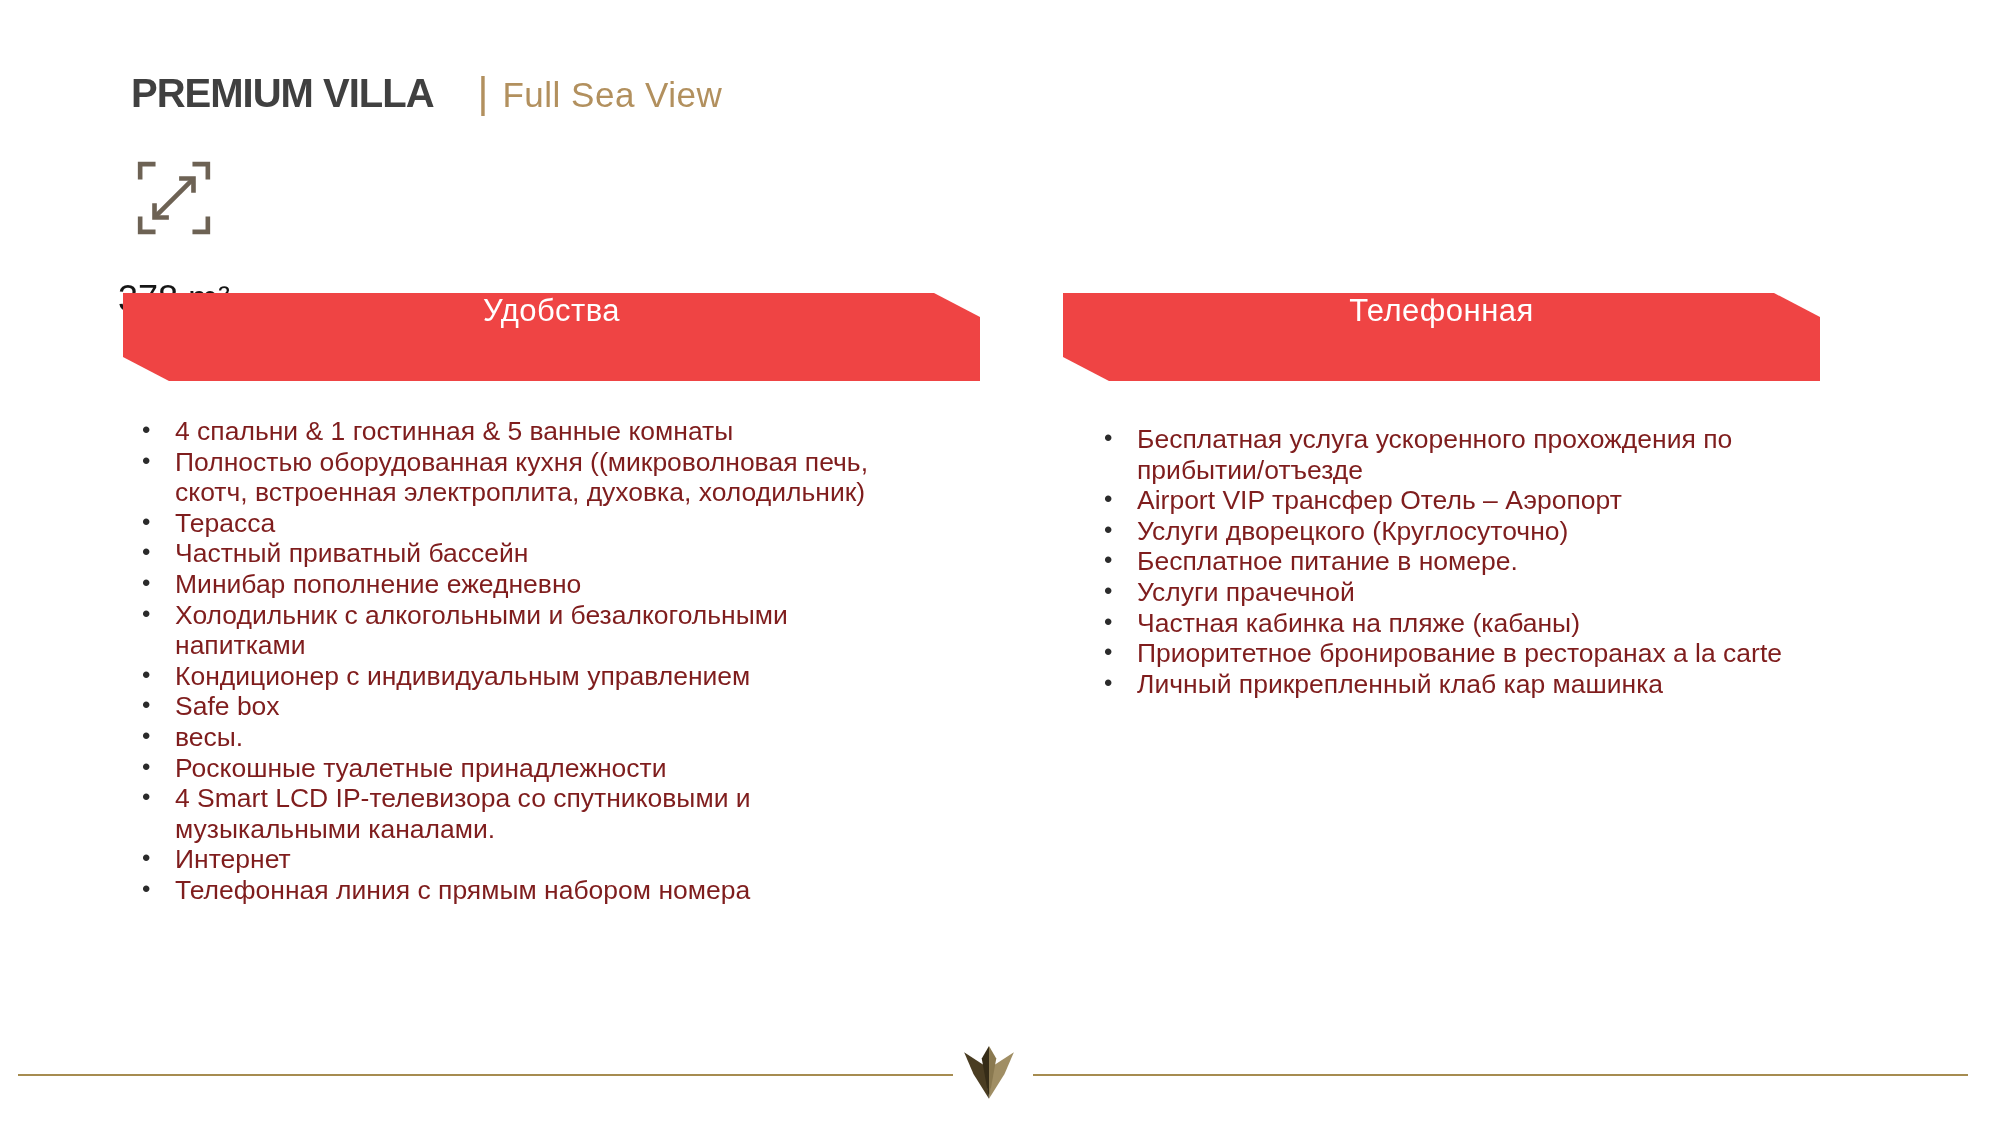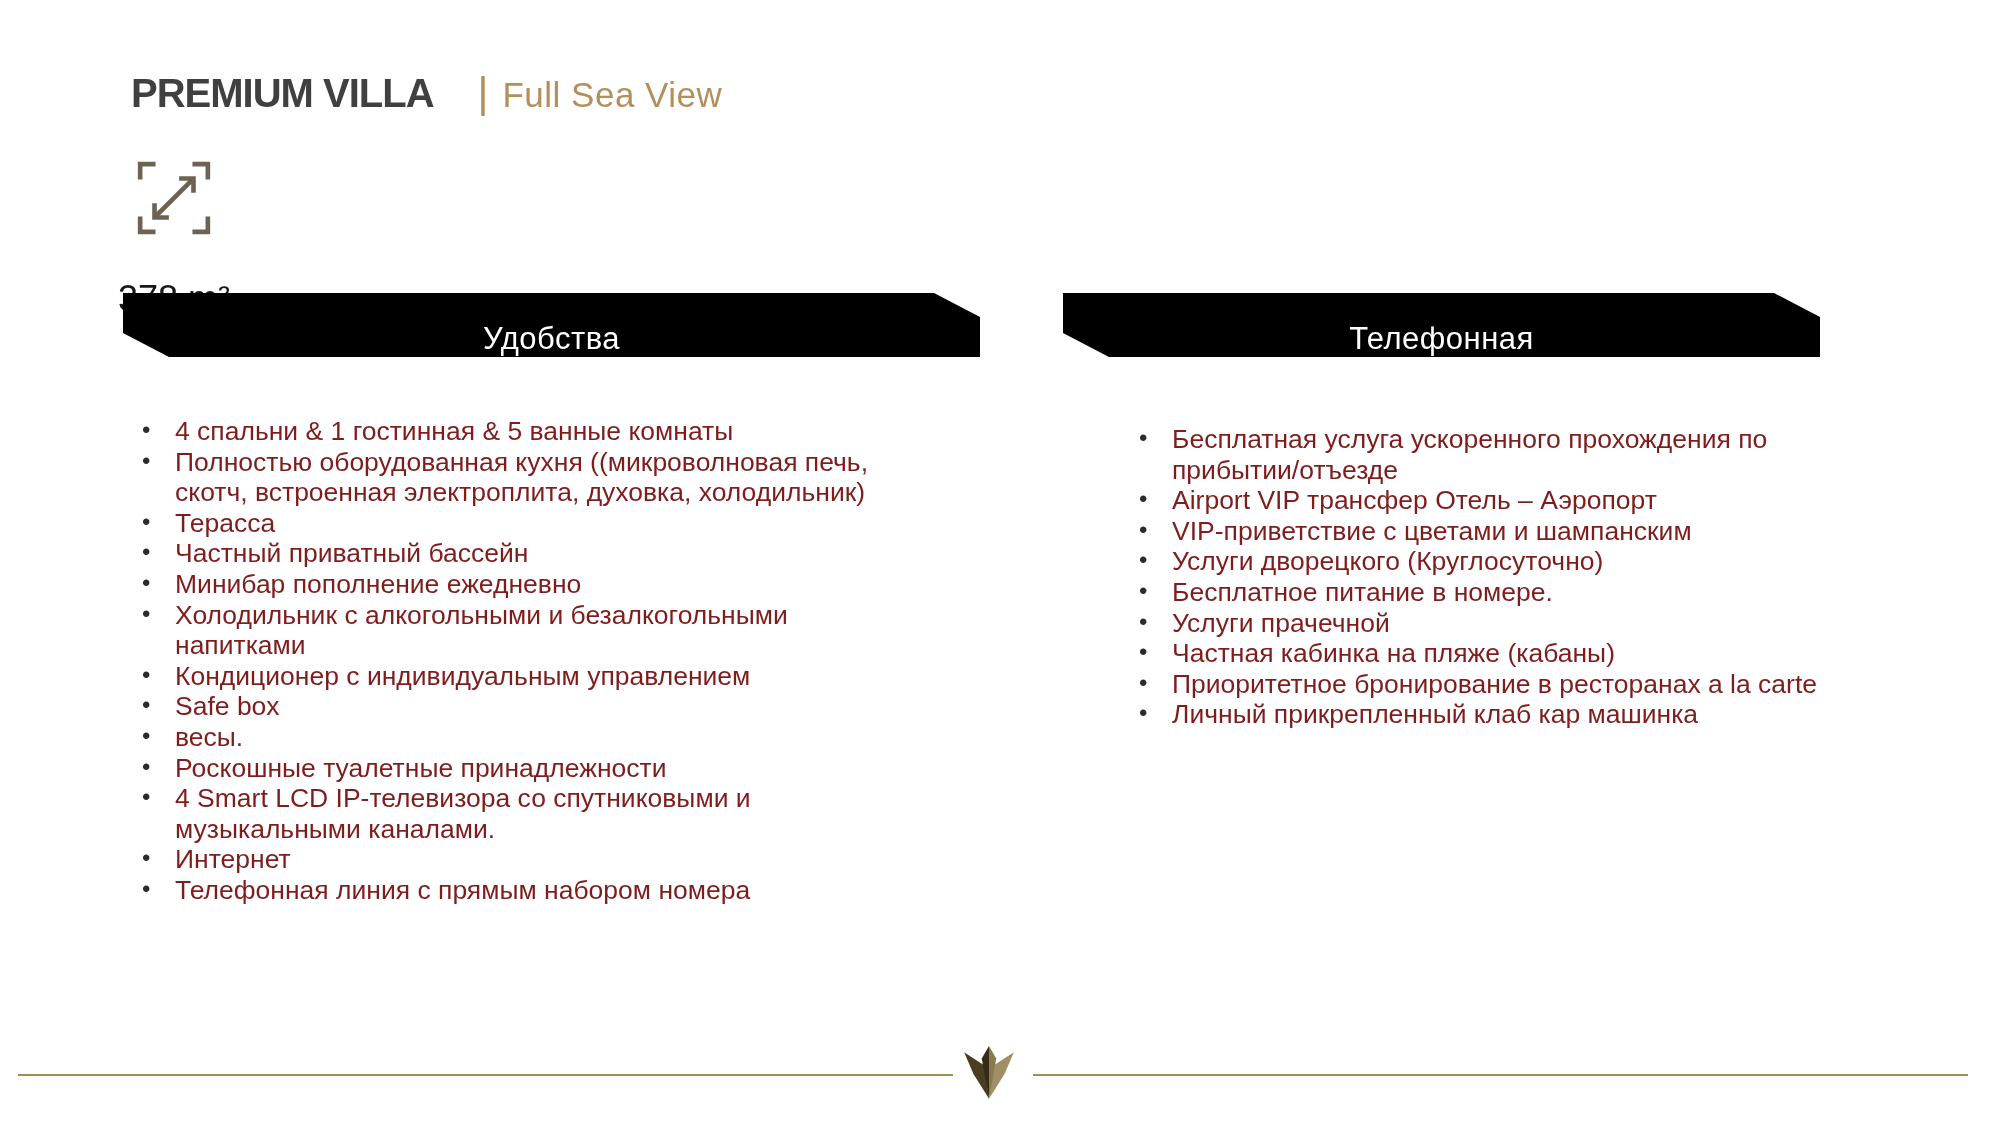--- a/index.html
+++ b/index.html
@@ -47,43 +47,43 @@
     display:flex; align-items:center; gap:40px;flex-direction:column;
   }
   .area-icon svg { display:block; }
   .area-value {
     font-size:36px;
     color:#161616;
   }
 
   
   .banner {
-    position:absolute; top:293px; height:64px;
-    background:#000000;
+    position:absolute; top:293px; height:88px;
+    background:#ef4444;
     color:#ffffff;
-    display:flex; align-items:flex-end; justify-content:center;
+    display:flex; align-items:flex-start; justify-content:center;
     font-size:31px;
     letter-spacing:0.5px;
     clip-path:polygon(0 0, calc(100% - 46px) 0, 100% 24px, 100% 100%, 46px 100%, 0 calc(100% - 24px));
     filter:drop-shadow(3px 4px 3px rgba(110,110,135,0.45));
   }
   .banner-left  { left:123px;  width:857px; }
   .banner-right { left:1063px; width:757px; }
 
   
   ul.bullet-list {
     list-style:none;
     margin:0; padding:0;
     position:absolute;
     font-size:26.5px;
     line-height:30.6px;
     color:#7f1d1d;
   }
   .list-left  { left:133px;  top:416px; width:820px; }
-  .list-right { left:1130px; top:424px; width:740px; }
+  .list-right { left:1095px; top:424px; width:740px; }
   ul.bullet-list li {
     position:relative;
     padding-left:42px;
     white-space:pre-line;
   }
   ul.bullet-list li::before {
     content:"\2022";
     position:absolute; left:9px; top:-1px;
     font-size:24px;
     color:#2b2b2b;
@@ -151,21 +151,20 @@
       <li>4 Smart LCD IP-телевизора со спутниковыми и
 музыкальными каналами.</li>
       <li>Интернет</li>
       <li>Телефонная линия с прямым набором номера</li>
     </ul>
 
   <ul class="bullet-list list-right">
       <li>Бесплатная услуга ускоренного прохождения по
 прибытии/отъезде</li>
       <li>Airport VIP трансфер Отель – Аэропорт</li>
-      <li>VIP-приветствие с цветами и шампанским</li>
       <li>Услуги дворецкого (Круглосуточно)</li>
       <li>Бесплатное питание в номере.</li>
       <li>Услуги прачечной</li>
       <li>Частная кабинка на пляже (кабаны)</li>
       <li>Приоритетное бронирование в ресторанах a la carte</li>
       <li>Личный прикрепленный клаб кар машинка</li>
     </ul>
 
   <div class="footer-line footer-line-left"></div>
   <div class="footer-line footer-line-right"></div>

